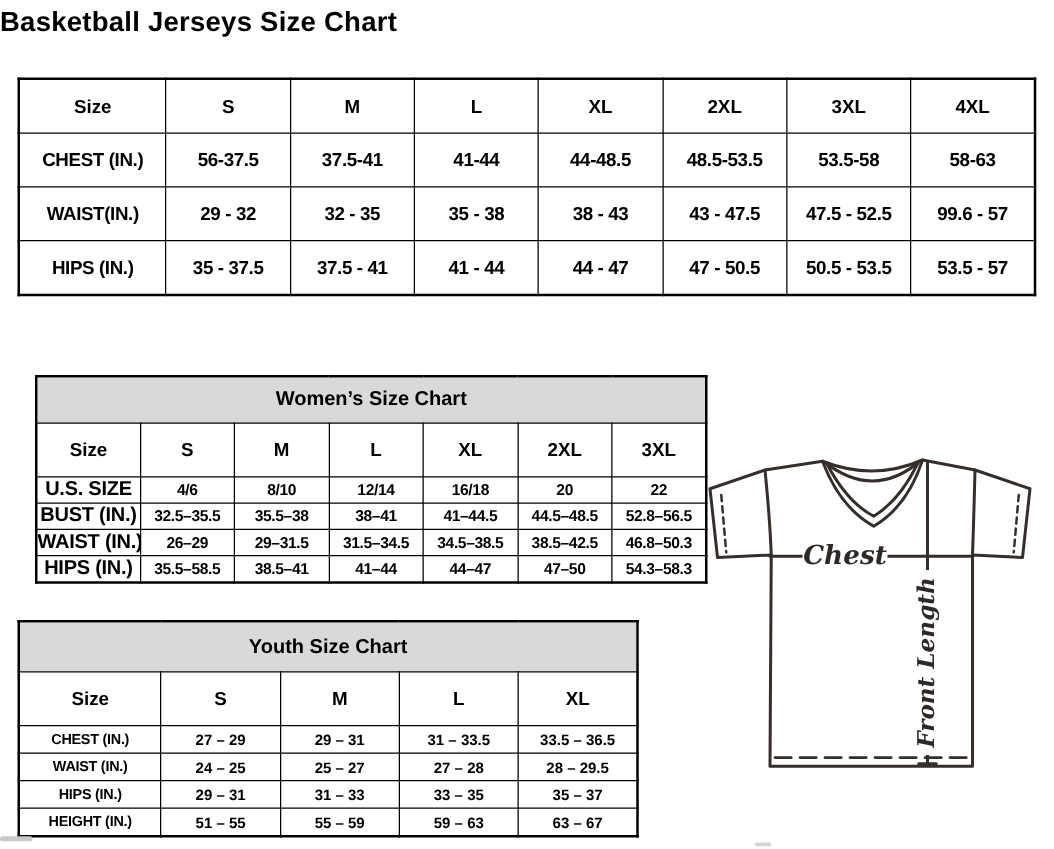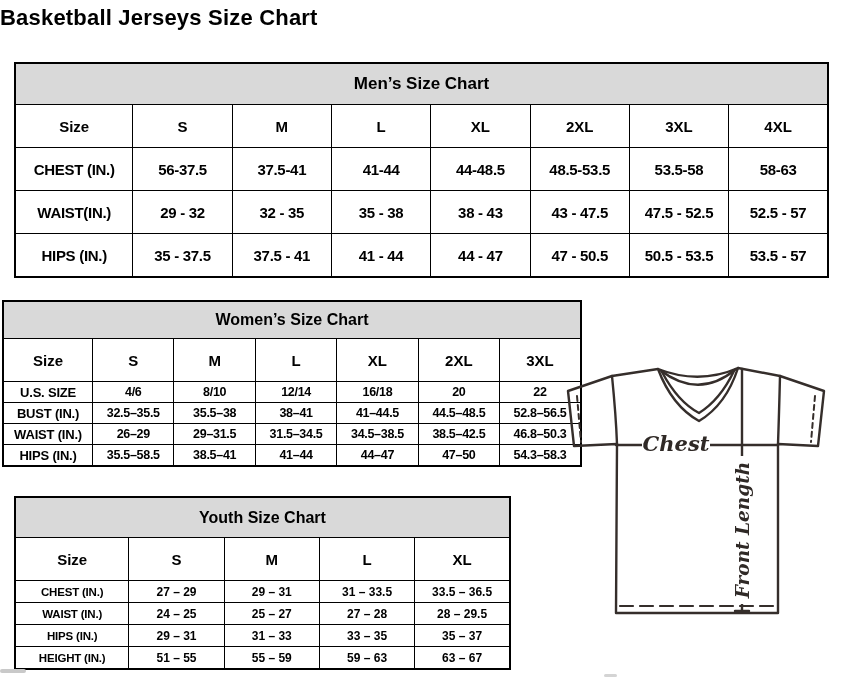--- a/index.html
+++ b/index.html
@@ -31,24 +31,24 @@
     white-space:nowrap;
     overflow:hidden;
   }
   table.size-table td.ttl{background:#d9d9d9;}
   
   #mens{left:14px;top:62px;width:815px;}
   #mens td.ttl{height:40px;font-size:17px;}
   #mens td.hdr{height:42px;font-size:15px;}
   #mens td.lbl,#mens td.val{height:42px;font-size:15px;letter-spacing:-0.3px;}
   
-  #womens{left:2px;top:300px;width:580px;}
+  #womens{left:28px;top:300px;width:538px;}
   #womens td.ttl{height:36px;font-size:16px;}
   #womens td.hdr{height:42px;font-size:15px;}
-  #womens td.lbl{height:20px;font-size:13px;letter-spacing:-0.2px;}
+  #womens td.lbl{height:20px;font-size:16px;letter-spacing:-0.2px;}
   #womens td.val{height:20px;font-size:12.5px;letter-spacing:-0.3px;}
   
   #youth{left:14px;top:496px;width:497px;}
   #youth td.ttl{height:39px;font-size:16px;}
   #youth td.hdr{height:42px;font-size:15px;}
   #youth td.lbl{height:21px;font-size:11.5px;letter-spacing:-0.2px;}
   #youth td.val{height:21px;font-size:12px;}
   
   #jersey-wrap{position:absolute;left:558px;top:360px;width:276px;height:270px;}
   .diagram-label{
@@ -71,23 +71,20 @@
       <col style="width: 14.5%;">
       <col style="width: 12.2143%;">
       <col style="width: 12.2143%;">
       <col style="width: 12.2143%;">
       <col style="width: 12.2143%;">
       <col style="width: 12.2143%;">
       <col style="width: 12.2143%;">
       <col style="width: 12.2143%;">
     </colgroup>
     <tbody>
-      <tr>
-        <td class="ttl" colspan="8">Men’s Size Chart</td>
-      </tr>
       <tr>
         <td class="hdr">Size</td>
         <td class="hdr">S</td>
         <td class="hdr">M</td>
         <td class="hdr">L</td>
         <td class="hdr">XL</td>
         <td class="hdr">2XL</td>
         <td class="hdr">3XL</td>
         <td class="hdr">4XL</td>
       </tr>
@@ -102,21 +99,21 @@
         <td class="val">58-63</td>
       </tr>
       <tr>
         <td class="lbl">WAIST(IN.)</td>
         <td class="val">29 - 32</td>
         <td class="val">32 - 35</td>
         <td class="val">35 - 38</td>
         <td class="val">38 - 43</td>
         <td class="val">43 - 47.5</td>
         <td class="val">47.5 - 52.5</td>
-        <td class="val">52.5 - 57</td>
+        <td class="val">99.6 - 57</td>
       </tr>
       <tr>
         <td class="lbl">HIPS (IN.)</td>
         <td class="val">35 - 37.5</td>
         <td class="val">37.5 - 41</td>
         <td class="val">41 - 44</td>
         <td class="val">44 - 47</td>
         <td class="val">47 - 50.5</td>
         <td class="val">50.5 - 53.5</td>
         <td class="val">53.5 - 57</td>

